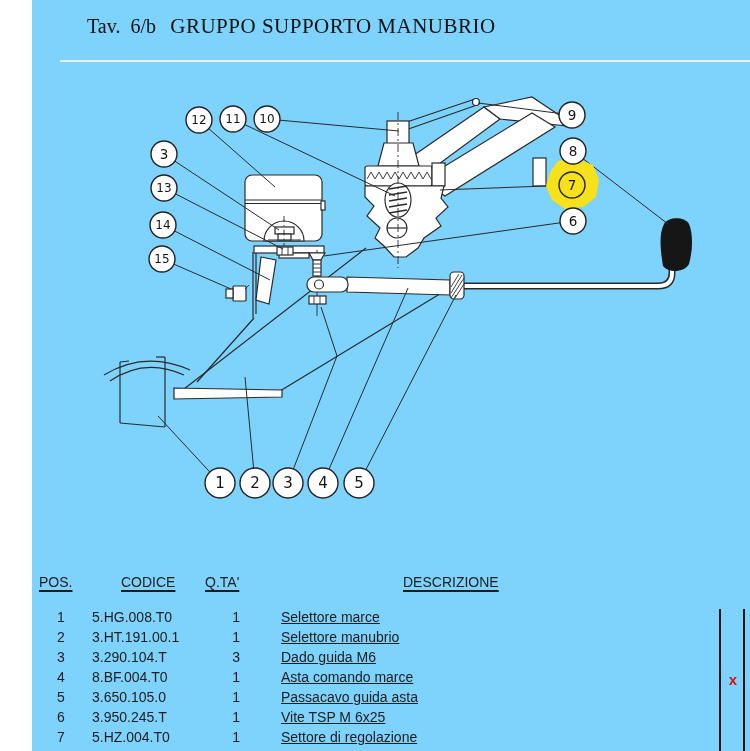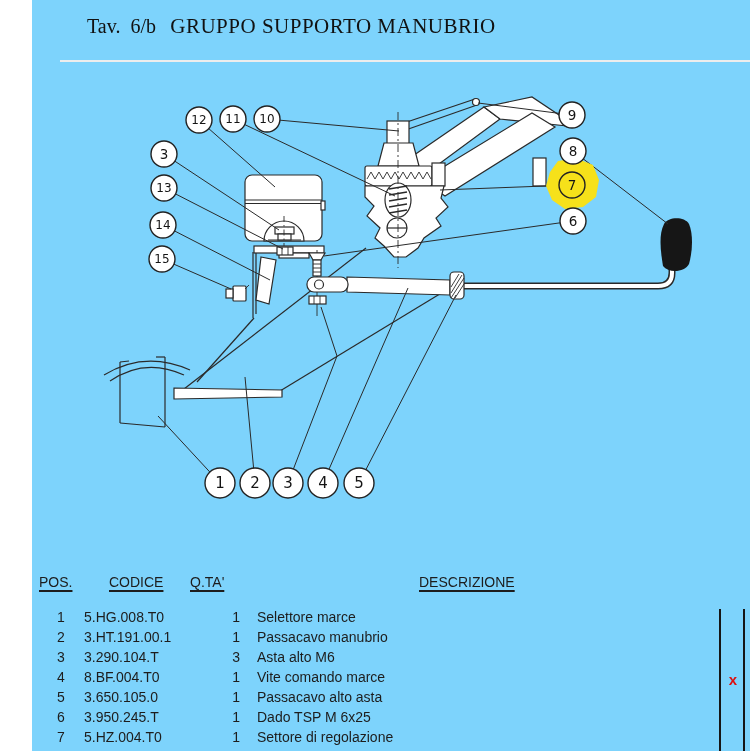--- a/index.html
+++ b/index.html
@@ -10,27 +10,27 @@
        font-size:20px;color:#111;white-space:pre;}
   .title{position:absolute;left:0;top:14px;width:602px;text-align:center;
          font-family:"Liberation Serif",serif;font-size:21px;letter-spacing:.5px;color:#111;}
   .scan-edge{position:absolute;left:28px;top:60px;width:722px;height:2px;background:#ededed;}
   
   #fig{position:absolute;left:0;top:60px;}
   
   .thead{position:absolute;left:0;top:574px;width:650px;height:20px;font-size:14px;color:#1d1d1d;}
   .thead span{position:absolute;text-decoration:underline;text-underline-offset:3px;
               text-decoration-thickness:1.5px;font-weight:400;}
-  .h-pos{left:7px;}  .h-cod{left:77px;}  .h-qta{left:158px;}  .h-des{left:387px;}
+  .h-pos{left:7px;}  .h-cod{left:89px;}  .h-qta{left:173px;}  .h-des{left:371px;}
   #rows{position:absolute;left:0;top:609px;width:680px;}
   .t-row{position:relative;height:20px;font-size:14px;color:#1d1d1d;}
   .t-row .pos{position:absolute;left:16px;width:26px;text-align:center;}
-  .t-row .cod{position:absolute;left:52px;}
+  .t-row .cod{position:absolute;left:60px;}
   .t-row .qta{position:absolute;left:186px;width:22px;text-align:right;}
-  .t-row .des{position:absolute;left:225px;}
+  .t-row .des{position:absolute;left:249px;text-decoration:underline;}
   .col-rule{position:absolute;top:609px;width:2px;height:142px;background:#161616;}
   #rule1{left:687px;} #rule2{left:711px;}
   .row-mark{position:absolute;left:692px;top:671px;width:18px;text-align:center;
             font-size:15px;font-weight:bold;}
   
   svg .ln{stroke:#2a2a2a;stroke-width:1.2;fill:none;}
   svg .pw{stroke:#2a2a2a;stroke-width:1.2;fill:#ffffff;}
   svg .thin{stroke:#2a2a2a;stroke-width:.9;fill:none;}
   svg text{font-family:"DejaVu Sans",sans-serif;fill:#141414;}
 </style>
@@ -218,45 +218,45 @@
       <div class="t-row">
         <span class="pos">1</span>
         <span class="cod">5.HG.008.T0</span>
         <span class="qta">1</span>
         <span class="des">Selettore marce</span>
       </div>
       <div class="t-row">
         <span class="pos">2</span>
         <span class="cod">3.HT.191.00.1</span>
         <span class="qta">1</span>
-        <span class="des">Passacavo manubrio</span>
+        <span class="des">Selettore manubrio</span>
       </div>
       <div class="t-row">
         <span class="pos">3</span>
         <span class="cod">3.290.104.T</span>
         <span class="qta">3</span>
-        <span class="des">Asta alto M6</span>
+        <span class="des">Dado guida M6</span>
       </div>
       <div class="t-row">
         <span class="pos">4</span>
         <span class="cod">8.BF.004.T0</span>
         <span class="qta">1</span>
-        <span class="des">Vite comando marce</span>
+        <span class="des">Asta comando marce</span>
       </div>
       <div class="t-row">
         <span class="pos">5</span>
         <span class="cod">3.650.105.0</span>
         <span class="qta">1</span>
-        <span class="des">Passacavo alto asta</span>
+        <span class="des">Passacavo guida asta</span>
       </div>
       <div class="t-row">
         <span class="pos">6</span>
         <span class="cod">3.950.245.T</span>
         <span class="qta">1</span>
-        <span class="des">Dado TSP M 6x25</span>
+        <span class="des">Vite TSP M 6x25</span>
       </div>
       <div class="t-row">
         <span class="pos">7</span>
         <span class="cod">5.HZ.004.T0</span>
         <span class="qta">1</span>
         <span class="des">Settore di regolazione</span>
       </div>
     </div>
 
   <div class="col-rule" id="rule1"></div>

